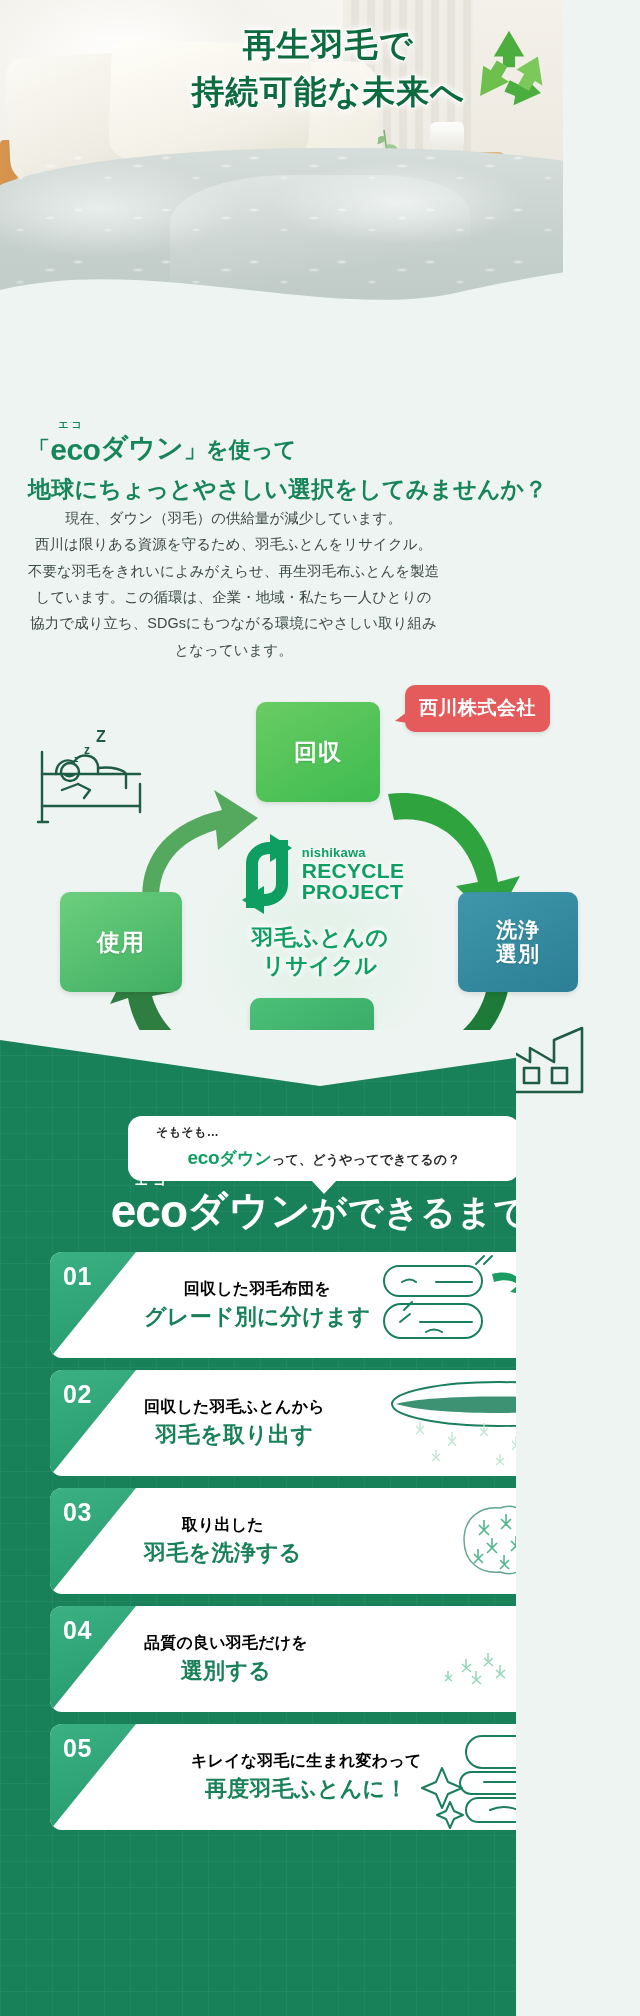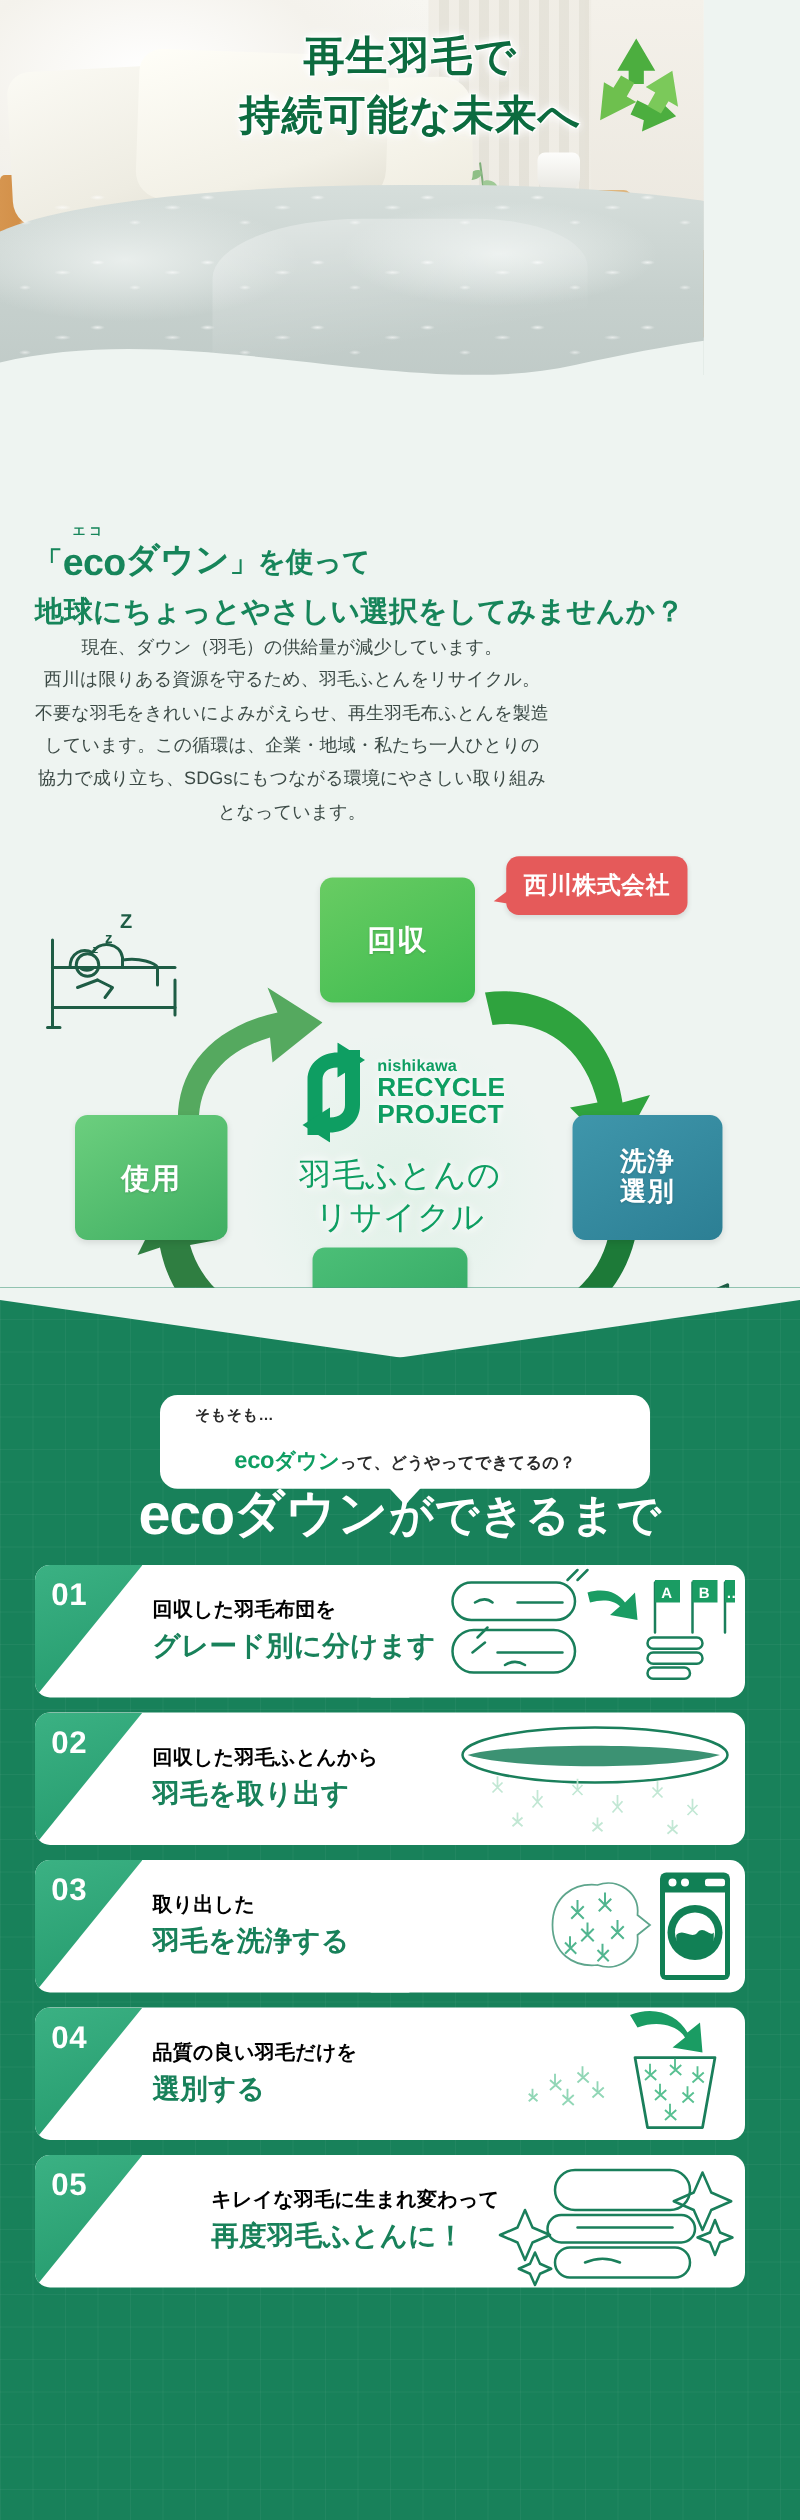--- a/index.html
+++ b/index.html
@@ -217,21 +217,21 @@
   .logo-text .recycle {
     display: block; color: #0e9e62; font-size: 21px; font-weight: 700; letter-spacing: .3px;
     text-shadow: 0 0 5px #fff, 0 0 8px #fff; margin-top: 1px;
   }
   .logo-text .project {
     display: block; color: #0e9e62; font-size: 21px; font-weight: 700; letter-spacing: .3px;
     text-shadow: 0 0 5px #fff, 0 0 8px #fff;
   }
   .center-caption {
     margin-top: 6px;
-    color: #0e9e62; font-weight: 400; font-size: 26px; line-height: 1.28;
+    color: #0e9e62; font-weight: 700; font-size: 22px; line-height: 1.28;
     letter-spacing: .5px;
     white-space: pre-line;
     text-shadow: 0 0 6px #fff, 0 0 10px #fff, 0 0 14px #fff;
   }
 
   .cycle-glow {
     position: absolute; left: 196px; top: 148px; width: 248px; height: 248px;
     border-radius: 50%;
     background: radial-gradient(circle, rgba(224,241,231,.95) 0%, rgba(232,244,238,.55) 55%, rgba(238,244,241,0) 72%);
   }
@@ -255,21 +255,21 @@
   .ecodown-title .ruby { top: -13px; left: 18px; font-size: 11px; letter-spacing: 4px; }
   .ecodown-title .kana { font-size: 33px; }
   .ecodown-desc {
     margin-top: 7px;
     color: #167a52; font-size: 17px; line-height: 1.5; letter-spacing: .1px;
     white-space: pre-line; font-weight: 500;
   }
 
   
   .green-section {
-    position: absolute; left: 0; top: 1030px; width: 640px; height: 986px;
+    position: absolute; left: 0; top: 1030px; width: 516px; height: 986px;
     background-color: #18815a;
     background-image:
       linear-gradient(0deg, rgba(255,255,255,.045) 1px, transparent 1px),
       linear-gradient(90deg, rgba(255,255,255,.045) 1px, transparent 1px);
     background-size: 26px 26px;
     overflow: hidden;
   }
   .green-notch {
     position: absolute; left: 0; top: 0; width: 640px; height: 56px;
   }
@@ -284,41 +284,41 @@
   .bubble::after {
     content: ""; position: absolute; left: 50%; bottom: -13px; transform: translateX(-50%);
     border-width: 14px 13px 0 13px; border-style: solid;
     border-color: #ffffff transparent transparent transparent;
   }
   .bubble-small {
     display: block; color: #2a2a2a; font-size: 12px; font-weight: 700;
     letter-spacing: .4px; text-align: left; padding-left: 28px; line-height: 1.2;
   }
   .bubble-main {
-    display: block; margin-top: 18px; color: #2a2a2a; font-size: 15px; font-weight: 700;
+    display: block; margin-top: 8px; color: #2a2a2a; font-size: 15px; font-weight: 700;
     letter-spacing: .2px;
   }
   .bubble-main .eco { color: #0e9e62; font-size: 19px; letter-spacing: -.3px; }
   .bubble-main .kana-eco { color: #0e9e62; font-size: 17px; }
   .bubble-main .tail { font-size: 13px; }
 
   .section-title {
     position: absolute; left: 0; top: 158px; width: 640px; text-align: center;
     color: #ffffff; font-weight: 700; font-size: 35px; line-height: 1;
     letter-spacing: .5px;
   }
   .section-title .eco-big {
     position: relative; display: inline-block; font-size: 46px; letter-spacing: -1px;
     vertical-align: -3px;
   }
   .section-title .ruby { color: #ffffff; top: -14px; left: 24px; font-size: 13px; letter-spacing: 5px; }
   .section-title .kana { font-size: 40px; }
 
   
-  .steps { position: absolute; left: 28px; top: 222px; width: 568px; }
+  .steps { position: absolute; left: 50px; top: 222px; width: 568px; text-align: center; }
   .step {
     position: relative;
     background: #ffffff;
     border-radius: 12px;
     height: 106px;
     margin-bottom: 12px;
     overflow: hidden;
     display: flex;
     align-items: center;
   }

